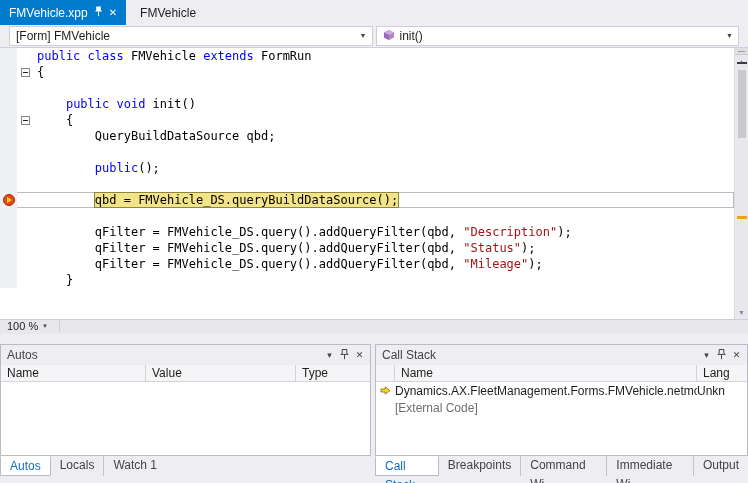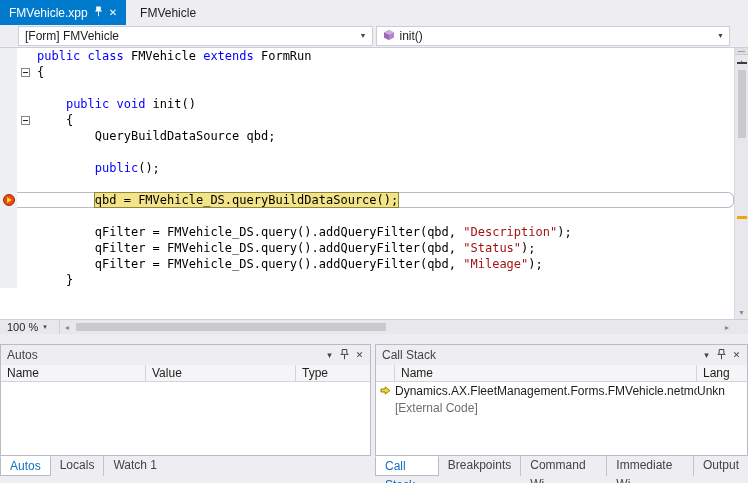--- a/index.html
+++ b/index.html
@@ -11,53 +11,53 @@
   }
 
   
   .tabbar { position:absolute; top:0; left:0; right:0; height:25px; display:flex; align-items:flex-end; background:#eeeef2; }
   .doc-tab { height:25px; display:flex; align-items:center; gap:6px; padding:0 9px; }
   .doc-tab.active { background:#007acc; color:#fff; }
   .doc-tab.inactive { color:#1e1e1e; padding:0 14px; }
   .doc-tab .tclose { font-size:10px; line-height:10px; }
 
   
-  .navbar { position:absolute; top:25px; left:0; right:0; height:22px; background:#eeeef2; display:flex; gap:3px; padding:1px 18px; }
+  .navbar { position:absolute; top:25px; left:0; right:0; height:22px; background:#eeeef2; display:flex; gap:3px; padding:1px 9px; }
   .combo { flex:1; background:#fff; border:1px solid #cccedb; display:flex; align-items:center; gap:5px; padding-left:6px; position:relative; }
   .combo .arrow { position:absolute; right:5px; top:5px; font-size:7px; color:#444; }
 
   
   .editor { position:absolute; top:47px; left:0; right:0; height:287px; background:#fff; border-top:1px solid #cccedb; }
   .code-region { position:absolute; top:0; left:0; right:14px; bottom:15px; overflow:hidden; }
   .code-line { display:flex; height:16px; line-height:16px; font-family:"DejaVu Sans Mono",monospace; font-size:12px; white-space:pre; }
   .bp-margin { width:17px; flex:none; background:#eff0f2; display:flex; align-items:center; justify-content:center; }
   .fold-margin { width:16px; flex:none; display:flex; align-items:center; justify-content:center; }
   .code-text { padding-left:4px; }
   .tok-k { color:#0000ff; }
   .tok-s { color:#a31515; }
   .tok-p { color:#000; }
-  .code-line.current { box-shadow: inset 0 0 0 1px #b9bcc4; border-radius: 6px; }
+  .code-line.current { box-shadow: inset 0 0 0 1px #b9bcc4; }
   .hl { background:#f3e389; box-shadow:0 0 0 1px #8f873b; }
   .bp-dot { width:12px; height:12px; border-radius:50%; background:#e8471e; border:1px solid #9e2b0e; position:relative; }
   .bp-dot::after { content:""; position:absolute; left:3px; top:2px; border-left:5px solid #ffd800; border-top:3px solid transparent; border-bottom:3px solid transparent; }
   .fold-box { width:9px; height:9px; border:1px solid #848484; background:#fff; position:relative; }
   .fold-box::after { content:""; position:absolute; left:1px; top:3px; width:5px; height:1px; background:#222; }
 
   
   .vscroll { position:absolute; top:0; right:0; bottom:15px; width:14px; background:#e8e8ec; border-left:1px solid #dadae0; }
   .vs-grip { position:absolute; top:0; left:0; right:0; height:7px; border-bottom:1px solid #c8c8cf; background:#dfdfe4; }
   .vs-grip::after { content:""; position:absolute; left:3px; right:3px; top:3px; height:1px; background:#9a9aa4; }
   .vs-up { position:absolute; top:7px; left:0; right:0; height:13px; font-size:7px; color:#868999; text-align:center; line-height:13px; }
   .vs-down { position:absolute; bottom:0; left:0; right:0; height:13px; font-size:7px; color:#868999; text-align:center; line-height:13px; }
   .vs-thumb { position:absolute; top:22px; left:3px; width:8px; height:68px; background:#c9cace; }
   .vs-mark-caret { position:absolute; top:14px; left:2px; width:10px; height:2px; background:#3b3b46; }
   .vs-mark-bp { position:absolute; top:62%; left:2px; width:10px; height:3px; background:#f0a30a; }
 
   
-  .hrow { position:absolute; bottom:0; left:0; right:0; height:15px; background:#e8e8ec; border-top:1px solid #cccedb; display:flex; align-items:stretch; }
+  .hrow { position:absolute; bottom:0; left:0; right:0; height:15px; background:#e8e8ec; border-top:1px solid #cccedb; display:flex; align-items:stretch;flex-direction:column; }
   .zoom { width:60px; flex:none; display:flex; align-items:center; gap:5px; padding-left:7px; font-size:11px; color:#1e1e1e; border-right:1px solid #cfcfd6; }
   .zoom .arrow { font-size:7px; color:#444; }
   .h-arr { width:14px; flex:none; font-size:7px; color:#868999; display:flex; align-items:center; justify-content:center; }
   .h-track { flex:1; position:relative; }
   .h-thumb { position:absolute; left:2px; top:3px; bottom:3px; width:48%; background:#c9cace; }
   .h-corner { width:14px; flex:none; background:#e8e8ec; }
 
   
   .splitter { position:absolute; top:334px; left:0; right:0; height:10px; background:#eeeef2; }
 

